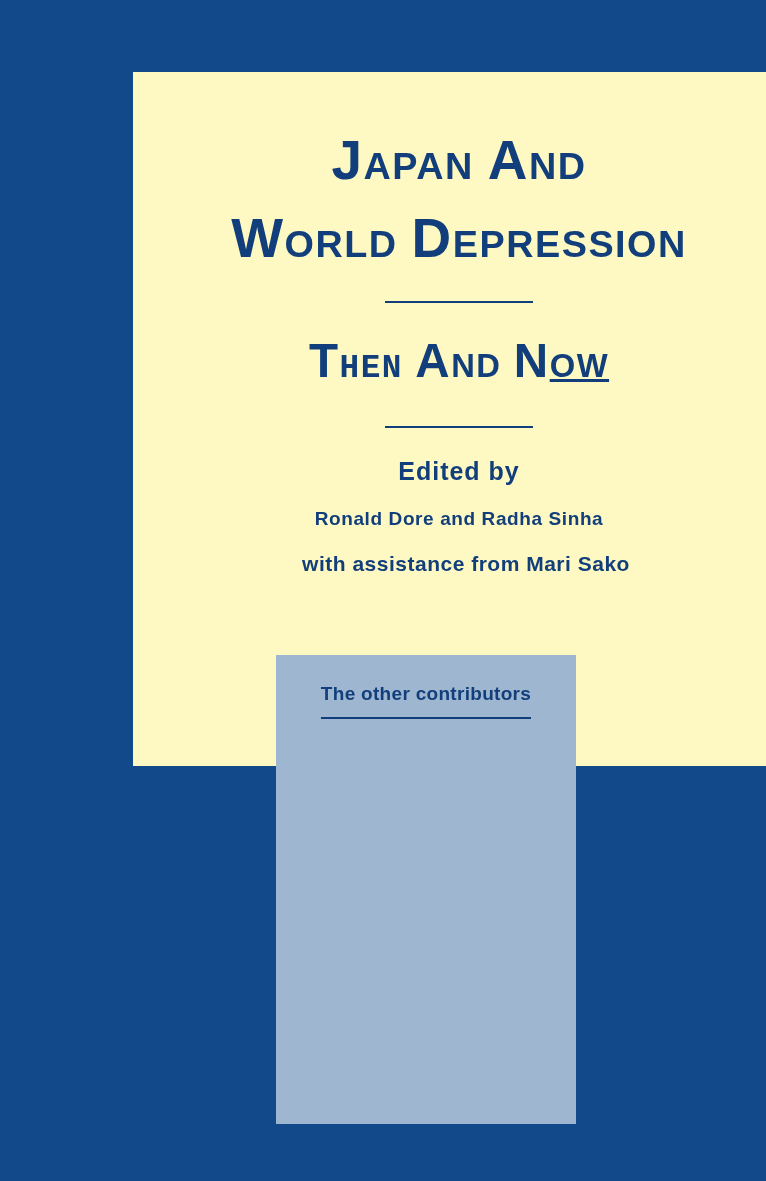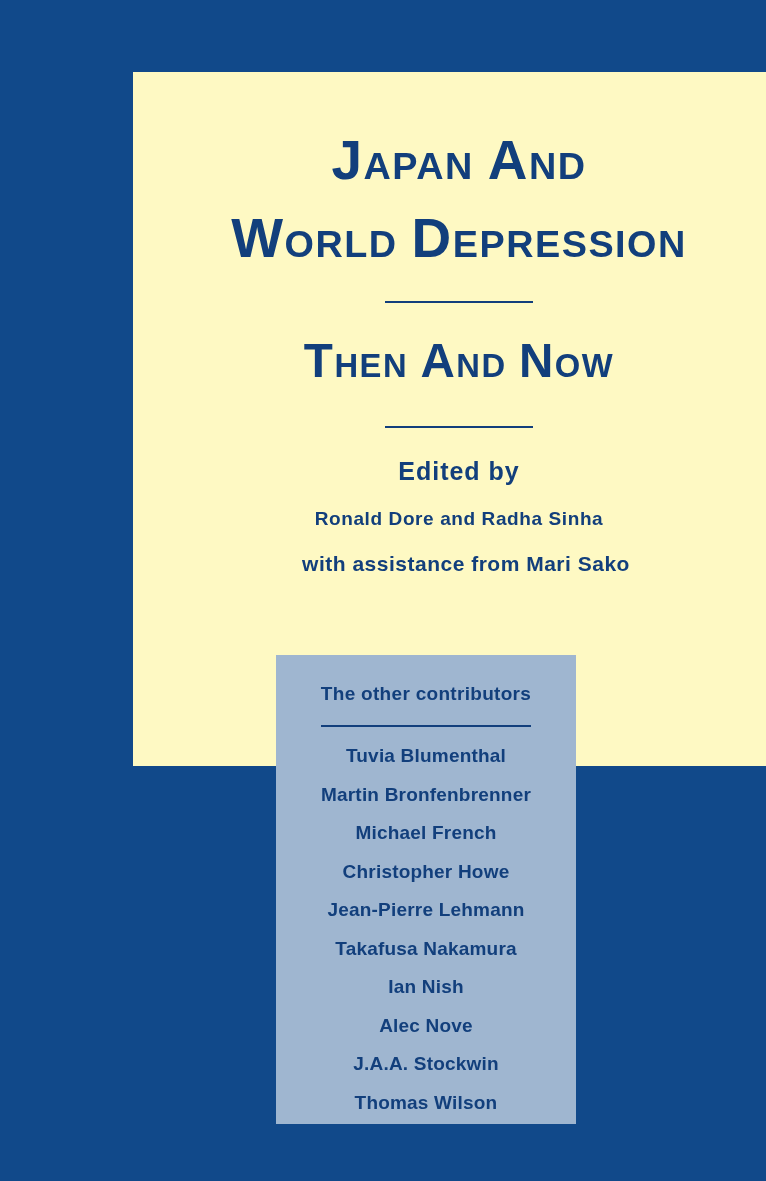--- a/index.html
+++ b/index.html
@@ -118,21 +118,21 @@
     background: #9fb6d0;
     text-align: center;
   }
   .contrib-heading {
     display: inline-block;
     color: #123f7c;
     font-weight: bold;
     font-size: 19px;
     margin-top: 28px;
     border-bottom: 2px solid #123f7c;
-    padding-bottom: 20px;
+    padding-bottom: 12px;
     letter-spacing: 0.3px;
   }
   .contrib-list {
     list-style: none;
     margin: 10px 0 0 0;
     padding: 0;
   }
   .contrib-list li {
     color: #123f7c;
     font-weight: bold;
@@ -149,39 +149,27 @@
   <div class="title-panel">
     <div class="title-inner">
 
       <div class="main-title">
         <span class="line1 sc"><span class="cap">J</span><span style="font-size: 0.84em;">APAN</span> <span class="cap">A</span><span style="font-size: 0.84em;">ND</span></span>
         <span class="line2 sc"><span class="cap">W</span><span style="font-size: 0.84em;">ORLD</span> <span class="cap">D</span><span style="font-size: 0.84em;">EPRESSION</span></span>
       </div>
 
       <div class="rule"></div>
 
-      <span class="subtitle sc"><span class="cap">T</span><span style="font-size: 0.84em;">HEN</span> <span class="cap">A</span><span style="font-size: 0.84em;">ND</span> <span class="cap">N</span><span style="font-size: 0.84em;">OW</span></span>
+      <span class="subtitle sc"><span class="cap">T</span><span style="font-size: 0.84em; font-family: Liberation Mono, monospace;">HEN</span> <span class="cap">A</span><span style="font-size: 0.84em;">ND</span> <span class="cap">N</span><span style="font-size: 0.84em; text-decoration: underline;">OW</span></span>
 
       <div class="rule2"></div>
 
       <span class="edited-by">Edited by</span>
       <span class="editors">Ronald Dore and Radha Sinha</span>
       <span class="assistance">with assistance from Mari  Sako</span>
     </div>
   </div>
 
   <div class="contrib-panel">
     <span class="contrib-heading">The other contributors</span>
-    <ul class="contrib-list">
-      <li>Tuvia Blumenthal</li>
-      <li>Martin Bronfenbrenner</li>
-      <li>Michael French</li>
-      <li>Christopher Howe</li>
-      <li>Jean-Pierre Lehmann</li>
-      <li>Takafusa Nakamura</li>
-      <li>Ian Nish</li>
-      <li>Alec Nove</li>
-      <li>J.A.A. Stockwin</li>
-      <li>Thomas Wilson</li>
-    </ul>
   </div>
 
 </div>
 
 </body></html>

